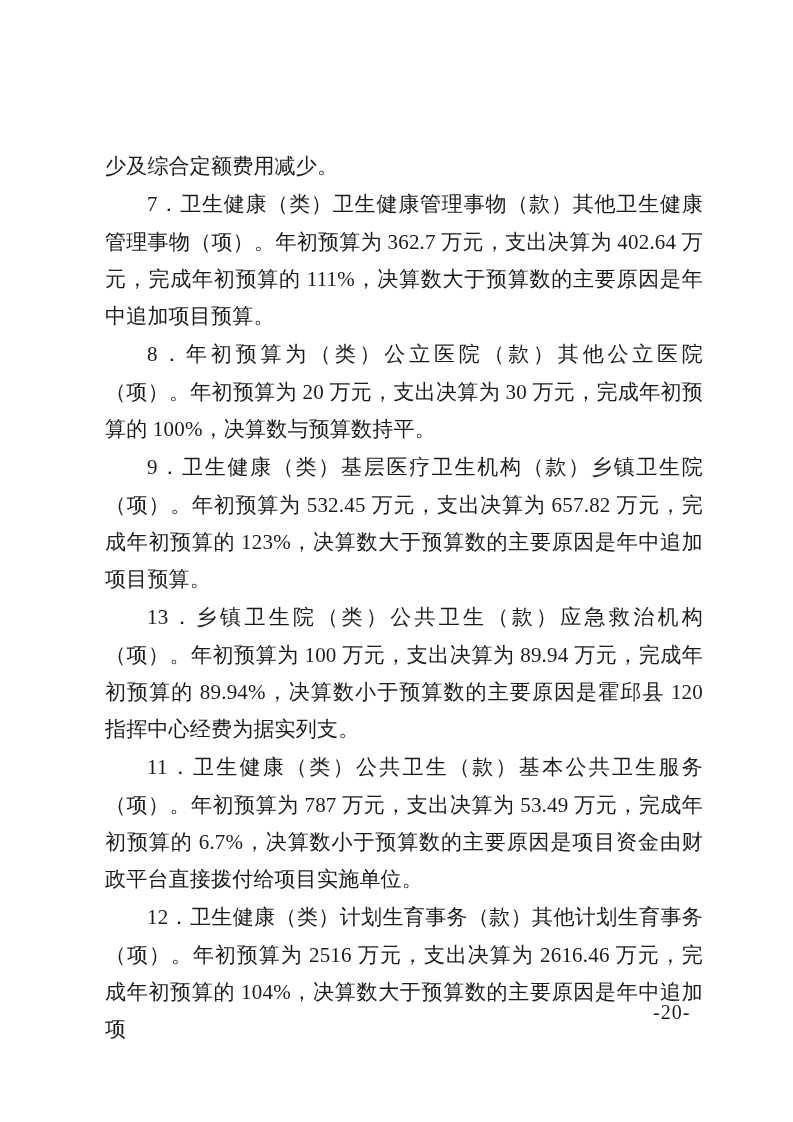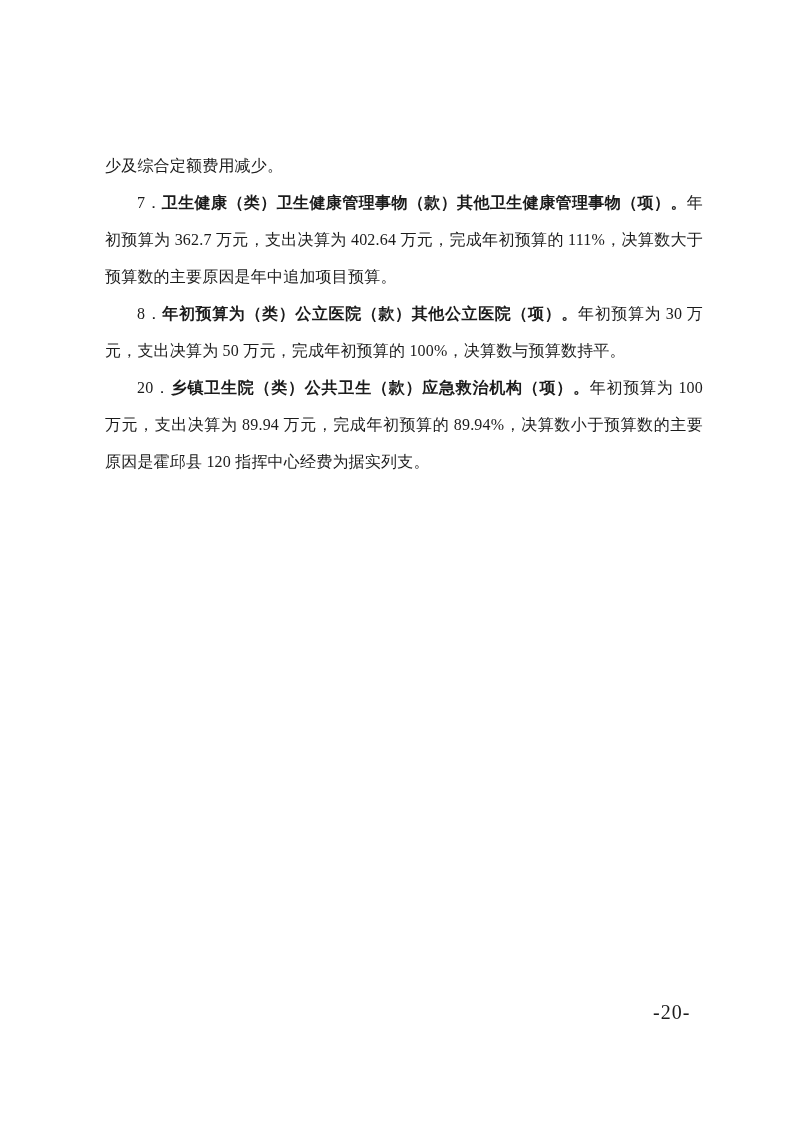--- a/index.html
+++ b/index.html
@@ -18,37 +18,37 @@
   }
   .content {
     position: absolute;
     left: 105px;
     top: 147px;
     width: 598px;
   }
   .para {
     margin: 0;
     padding: 0;
-    font-size: 16px;
+    font-size: 21px;
     line-height: 37px;
     text-align: justify;
     text-justify: inter-ideograph;
     letter-spacing: 0.2px;
     word-break: break-all;
   }
   .para.indent {
     text-indent: 2em;
   }
   .para-number {
     font-family: "Liberation Serif", "DejaVu Serif", serif;
     font-weight: 400;
   }
   .para-heading {
     font-family: "Liberation Sans", "DejaVu Sans", sans-serif;
-    font-weight: 700;
+    font-weight: 400;
   }
   .para-body {
     font-weight: 400;
   }
   .page-number {
     position: absolute;
     left: 653px;
     top: 994px;
     font-size: 20px;
     line-height: 20px;
@@ -59,17 +59,20 @@
     margin-top: 8px;
   }
 </style>
 </head>
 <body>
 
 <div class="page">
   <div class="content">
       <p class="para"><span class="para-number"></span><span class="para-heading"></span><span class="para-body">少及综合定额费用减少。</span></p>
       <p class="para indent"><span class="para-number">7．</span><span class="para-heading">卫生健康（类）卫生健康管理事物（款）其他卫生健康管理事物（项）。</span><span class="para-body">年初预算为 362.7 万元，支出决算为 402.64 万元，完成年初预算的 111%，决算数大于预算数的主要原因是年中追加项目预算。</span></p>
-      <p class="para indent"><span class="para-number">8．</span><span class="para-heading">年初预算为（类）公立医院（款）其他公立医院（项）。</span><span class="para-body">年初预算为 30 万元，支出决算为 50 万元，完成年初预算的 100%，决算数与预算数持平。</span></p>
-      <p class="para indent"><span class="para-number">20．</span><span class="para-heading">乡镇卫生院（类）公共卫生（款）应急救治机构（项）。</span><span class="para-body">年初预算为 100 万元，支出决算为 89.94 万元，完成年初预算的 89.94%，决算数小于预算数的主要原因是霍邱县 120 指挥中心经费为据实列支。</span></p>
+      <p class="para indent"><span class="para-number">8．</span><span class="para-heading">年初预算为（类）公立医院（款）其他公立医院（项）。</span><span class="para-body">年初预算为 20 万元，支出决算为 30 万元，完成年初预算的 100%，决算数与预算数持平。</span></p>
+      <p class="para indent"><span class="para-number">9．</span><span class="para-heading">卫生健康（类）基层医疗卫生机构（款）乡镇卫生院（项）。</span><span class="para-body">年初预算为 532.45 万元，支出决算为 657.82 万元，完成年初预算的 123%，决算数大于预算数的主要原因是年中追加项目预算。</span></p>
+      <p class="para indent"><span class="para-number">13．</span><span class="para-heading">乡镇卫生院（类）公共卫生（款）应急救治机构（项）。</span><span class="para-body">年初预算为 100 万元，支出决算为 89.94 万元，完成年初预算的 89.94%，决算数小于预算数的主要原因是霍邱县 120 指挥中心经费为据实列支。</span></p>
+      <p class="para indent"><span class="para-number">11．</span><span class="para-heading">卫生健康（类）公共卫生（款）基本公共卫生服务（项）。</span><span class="para-body">年初预算为 787 万元，支出决算为 53.49 万元，完成年初预算的 6.7%，决算数小于预算数的主要原因是项目资金由财政平台直接拨付给项目实施单位。</span></p>
+      <p class="para indent"><span class="para-number">12．</span><span class="para-heading">卫生健康（类）计划生育事务（款）其他计划生育事务（项）。</span><span class="para-body">年初预算为 2516 万元，支出决算为 2616.46 万元，完成年初预算的 104%，决算数大于预算数的主要原因是年中追加项</span></p>
     </div>
   <div class="page-number">-20-</div>
 </div>
 
 </body></html>

